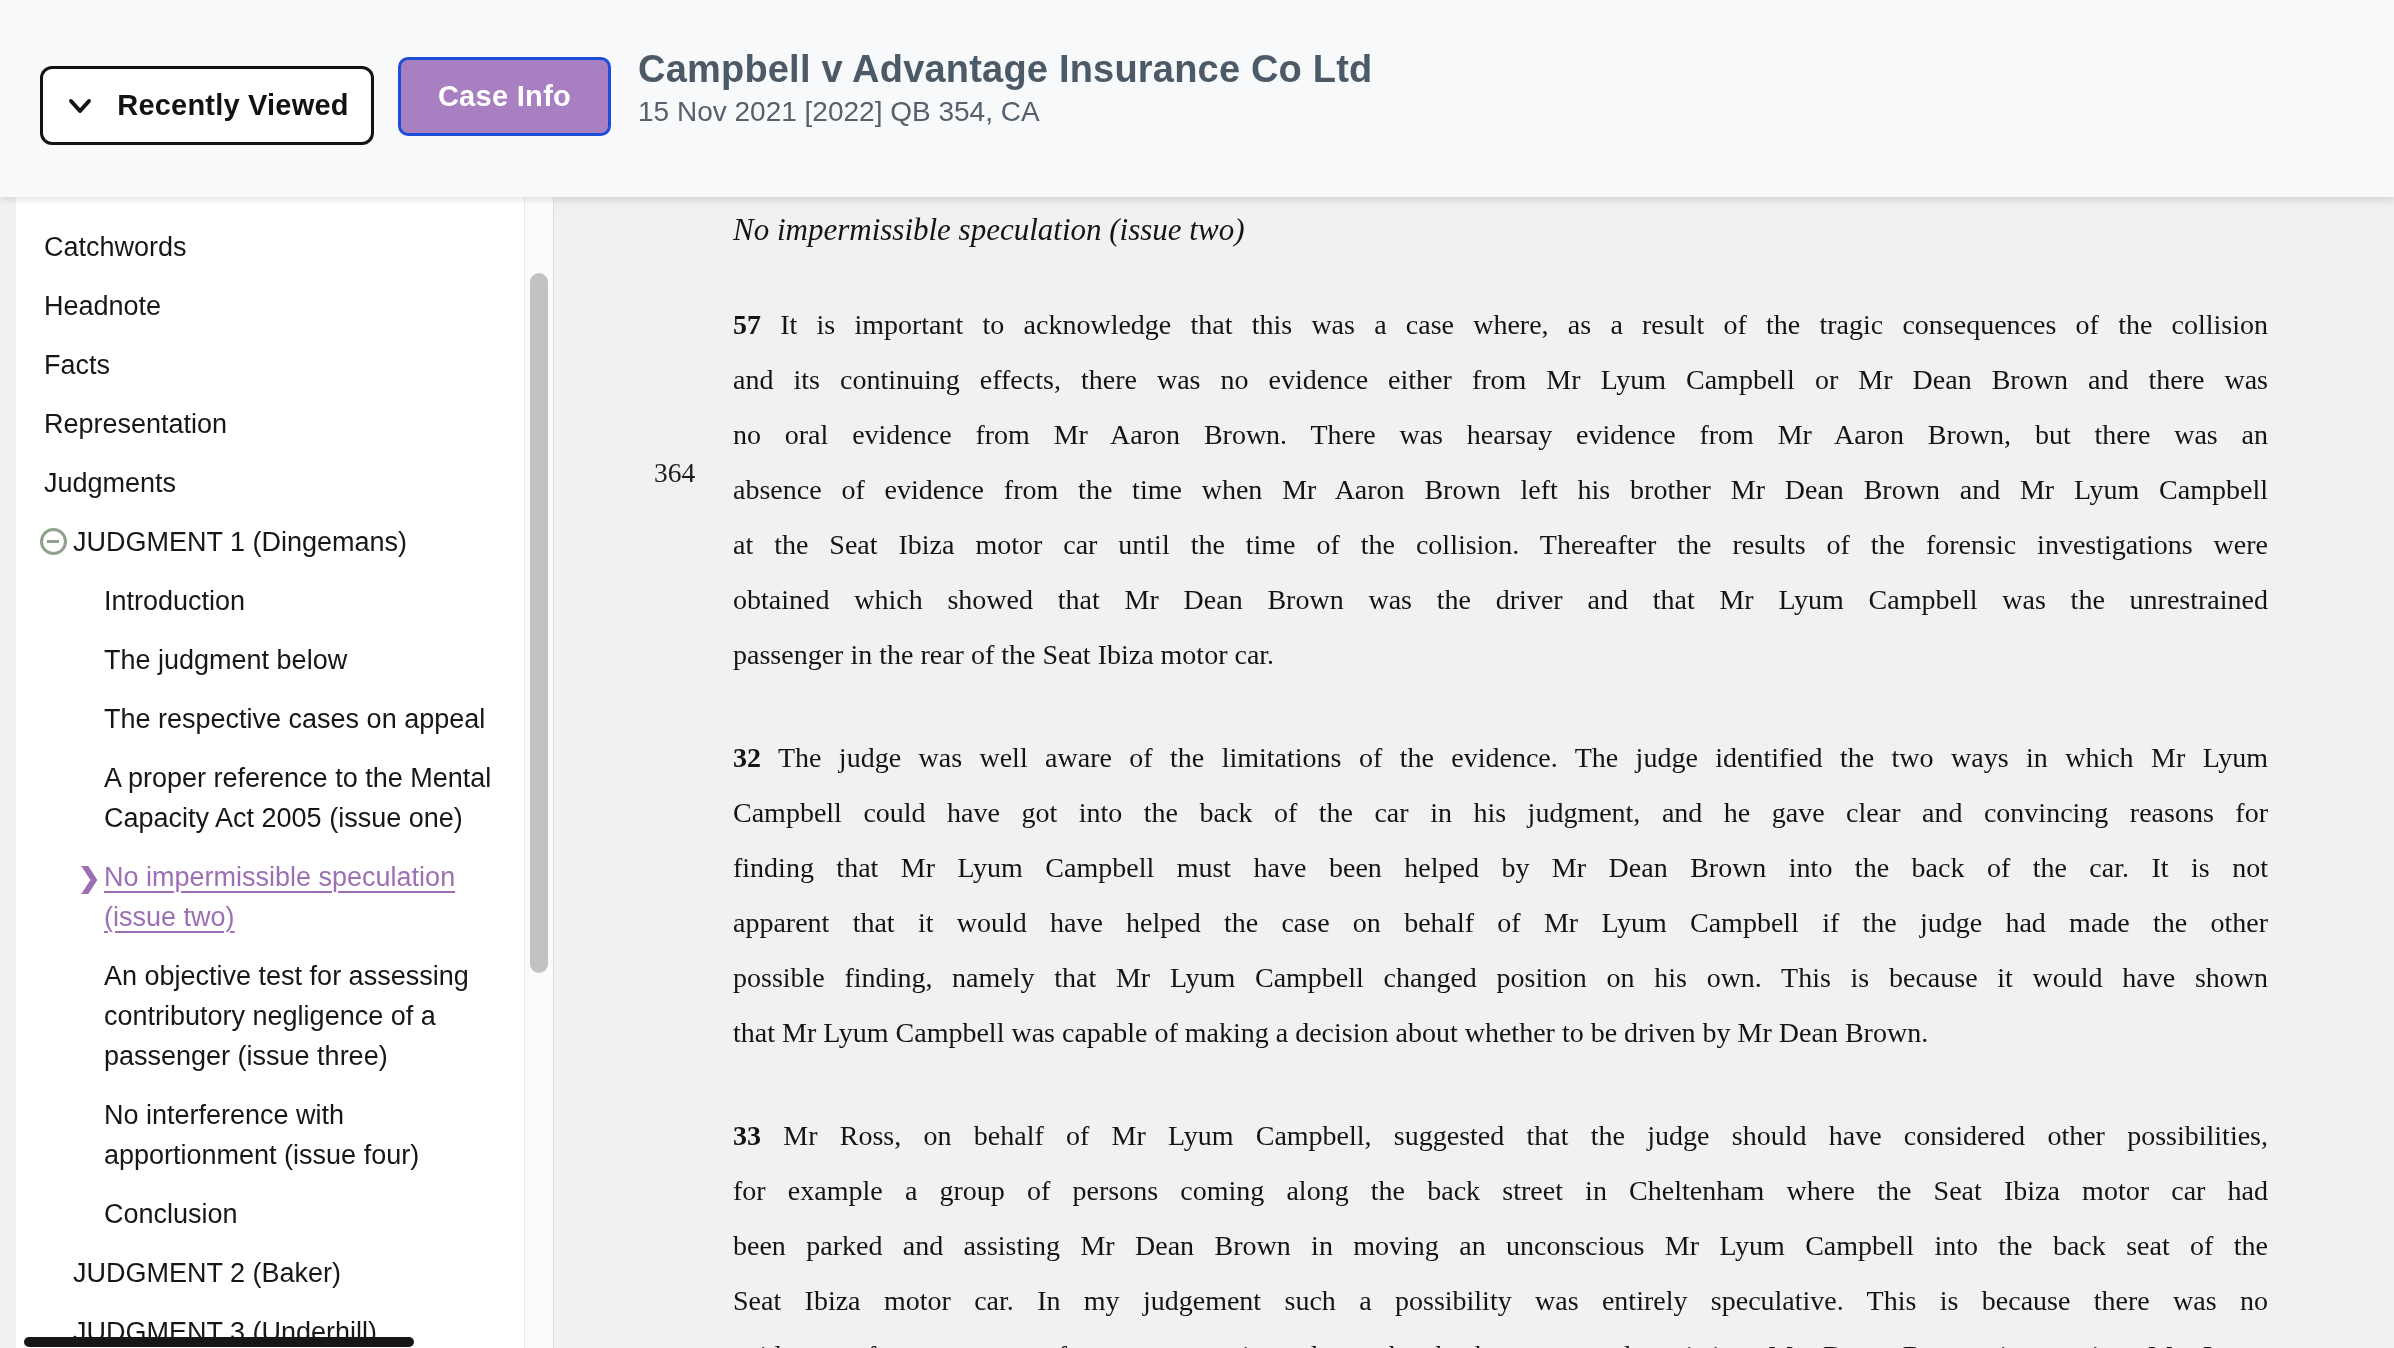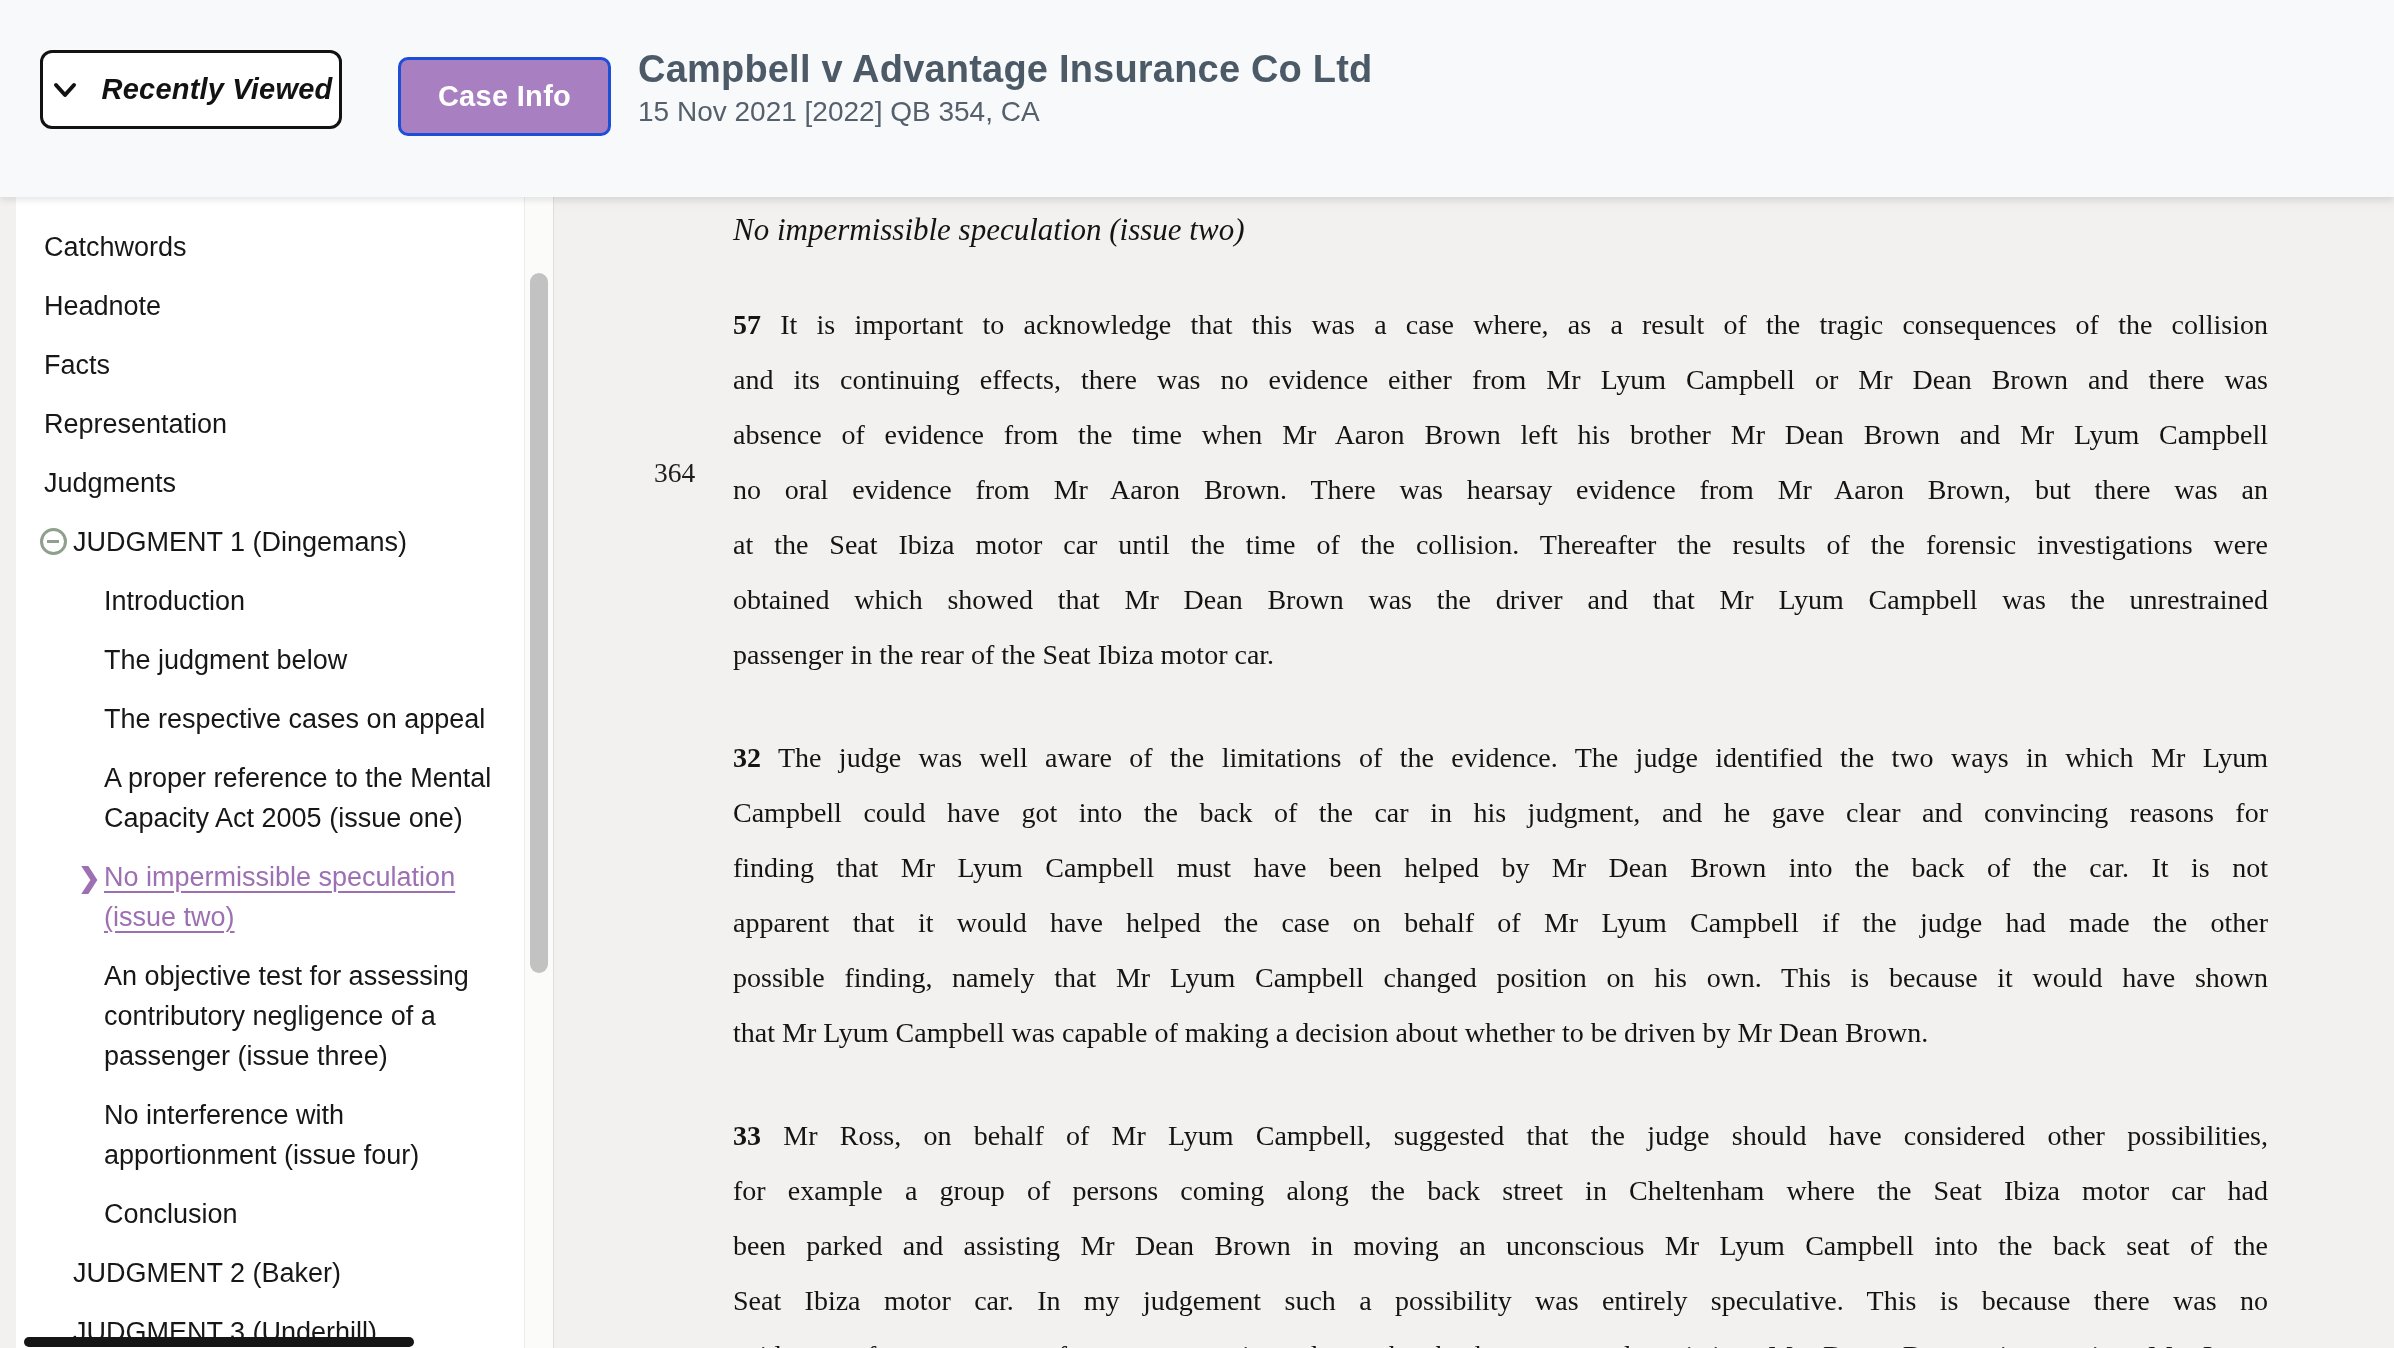--- a/index.html
+++ b/index.html
@@ -3,22 +3,22 @@
 <meta charset="utf-8">
 <style>
   html,body{margin:0;padding:0;background:#f2f1ef;overflow:hidden;}
   .app{position:relative;width:2394px;height:1348px;background:#f2f1ef;overflow:hidden;
        font-family:"Liberation Sans",sans-serif;}
 
   
   .header{position:absolute;left:0;top:0;width:2394px;height:197px;background:#f8f9fa;
           box-shadow:0 3px 7px rgba(0,0,0,.10);z-index:10;}
   .btn{box-sizing:border-box;display:flex;align-items:center;justify-content:center;cursor:pointer;}
-  .btn-recent{position:absolute;left:40px;top:50px;width:302px;height:79px;background:#ffffff;
-              border:3px solid #121212;border-radius:12px;gap:22px;font-style:italic;}
+  .btn-recent{position:absolute;left:40px;top:66px;width:334px;height:79px;background:#ffffff;
+              border:3px solid #121212;border-radius:12px;gap:22px;}
   .btn-recent .lbl{font-size:29px;font-weight:700;color:#121212;letter-spacing:.2px;}
   .chev-down{width:30px;height:30px;display:block;}
   .btn-caseinfo{position:absolute;left:398px;top:57px;width:213px;height:79px;
                 border:3px solid #1d4ed8;border-radius:10px;}
   .btn-caseinfo .lbl{font-size:29px;font-weight:700;color:#ffffff;letter-spacing:.3px;}
   .title-block{position:absolute;left:638px;top:47px;}
   .case-title{margin:0;font-size:38px;font-weight:700;color:#4c5a68;letter-spacing:.2px;line-height:44px;}
   .case-subtitle{margin:5px 0 0 0;font-size:28px;color:#55606c;line-height:32px;}
 
   
@@ -107,22 +107,22 @@
     <div class="v-thumb"></div>
   </div>
 
   <main class="main">
     <div class="doc">
       <h2 class="section-heading">No impermissible speculation (issue two)</h2>
       <div id="paragraphs">
           <div class="para">
             <div class="line j"><span class="pnum">57</span> It is important to acknowledge that this was a case where, as a result of the tragic consequences of the collision</div>
             <div class="line j">and its continuing effects, there was no evidence either from Mr Lyum Campbell or Mr Dean Brown and there was</div>
+            <div class="line j">no oral evidence from Mr Aaron Brown. There was hearsay evidence from Mr Aaron Brown, but there was an</div>
             <div class="line j">absence of evidence from the time when Mr Aaron Brown left his brother Mr Dean Brown and Mr Lyum Campbell</div>
-            <div class="line j">no oral evidence from Mr Aaron Brown. There was hearsay evidence from Mr Aaron Brown, but there was an</div>
             <div class="line j">at the Seat Ibiza motor car until the time of the collision. Thereafter the results of the forensic investigations were</div>
             <div class="line j">obtained which showed that Mr Dean Brown was the driver and that Mr Lyum Campbell was the unrestrained</div>
             <div class="line">passenger in the rear of the Seat Ibiza motor car.</div>
             <span class="page-num" style="top: 148px;">364</span>
           </div>
           <div class="para">
             <div class="line j"><span class="pnum">32</span> The judge was well aware of the limitations of the evidence. The judge identified the two ways in which Mr Lyum</div>
             <div class="line j">Campbell could have got into the back of the car in his judgment, and he gave clear and convincing reasons for</div>
             <div class="line j">finding that Mr Lyum Campbell must have been helped by Mr Dean Brown into the back of the car. It is not</div>
             <div class="line j">apparent that it would have helped the case on behalf of Mr Lyum Campbell if the judge had made the other</div>

